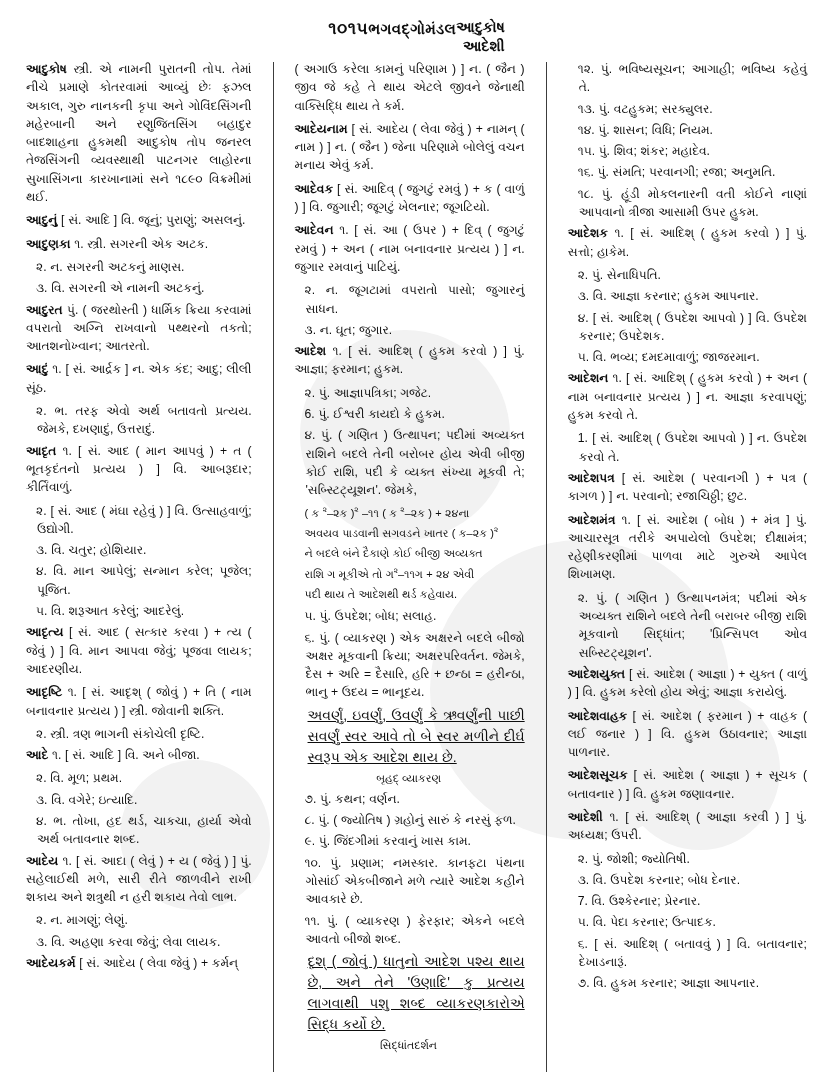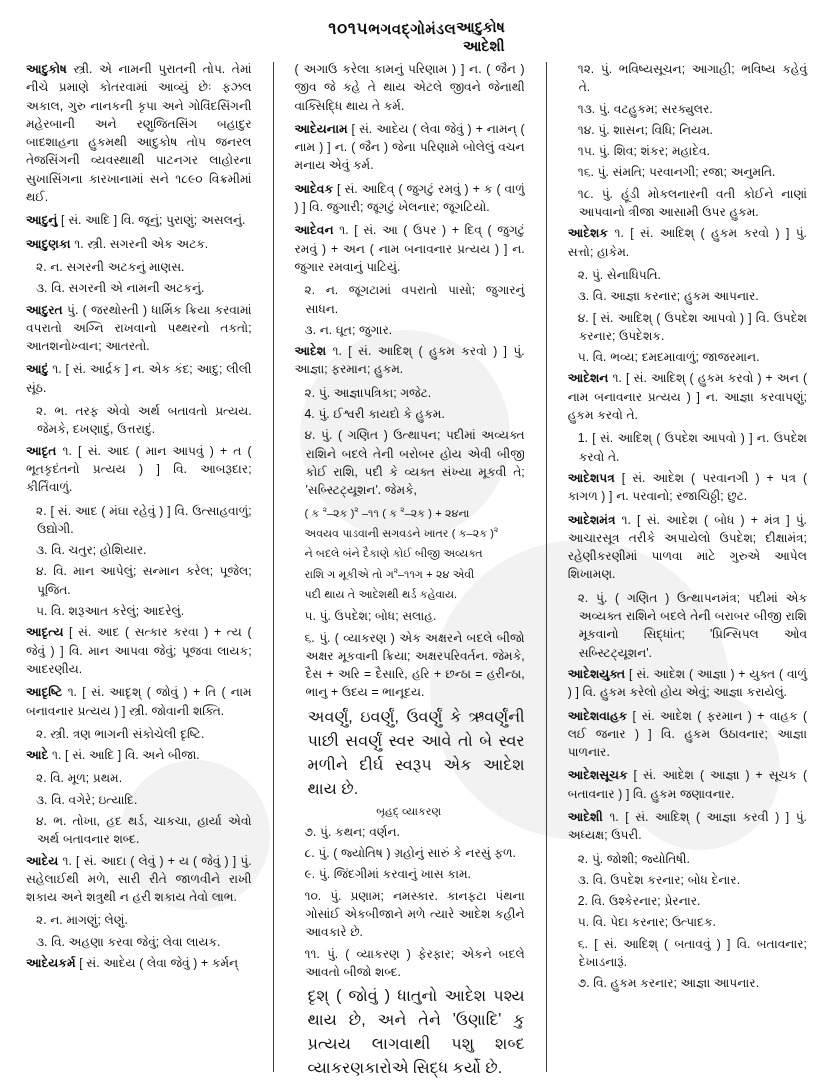--- a/index.html
+++ b/index.html
@@ -65,25 +65,26 @@
     word-spacing:.3px;
   }
   .ent.sub{
     padding-left:11px;
     text-indent:-1px;
     margin-bottom:3px;
   }
   .ent.cont{margin-bottom:5px;}
   .hw{font-weight:bold;}
   .quote{
-    font-size:16px;
+    font-size:14px;
     line-height:1.5;
     padding-left:13px;
     margin:2px 0 4px 0;
     text-align:justify;
+    text-decoration:underline;
   }
   .cite{
     text-align:center;
     font-size:11px;
     margin:1px 0 5px 0;
     padding-right:2px;
   }
   .math{
     font-size:11px;line-height:1.85;
   }
@@ -138,21 +139,21 @@
     <div class="rule"></div>
     <div class="col c2">
         <p class="ent cont">( અગાઉ કરેલા કામનું પરિણામ ) ] ન. ( જૈન ) જીવ જે કહે તે થાય એટલે જીવને જેનાથી વાક્સિદ્ધિ થાય તે કર્મ.</p>
         <p class="ent main"><span class="hw">આદેયનામ</span> [ સં. આદેય ( લેવા જેવું ) + નામન્ ( નામ ) ] ન. ( જૈન ) જેના પરિણામે બોલેલું વચન મનાય એવું કર્મ.</p>
         <p class="ent main"><span class="hw">આદેવક</span> [ સં. આદિવ્ ( જુગટું રમવું ) + ક ( વાળું ) ] વિ. જુગારી; જૂગટું ખેલનાર; જૂગટિયો.</p>
         <p class="ent main"><span class="hw">આદેવન</span> ૧. [ સં. આ ( ઉપર ) + દિવ્ ( જુગટું રમવું ) + અન ( નામ બનાવનાર પ્રત્યય ) ] ન. જુગાર રમવાનું પાટિયું.</p>
         <p class="ent sub">૨. ન. જૂગટામાં વપરાતો પાસો; જુગારનું સાધન.</p>
         <p class="ent sub">૩. ન. ઘૂત; જુગાર.</p>
         <p class="ent main"><span class="hw">આદેશ</span> ૧. [ સં. આદિશ્ ( હુકમ કરવો ) ] પું. આજ્ઞા; ફરમાન; હુકમ.</p>
         <p class="ent sub">૨. પું. આજ્ઞાપત્રિકા; ગજેટ.</p>
-        <p class="ent sub">4. પું. ઈશ્વરી કાયદો કે હુકમ.</p>
+        <p class="ent sub">6. પું. ઈશ્વરી કાયદો કે હુકમ.</p>
         <p class="ent sub">૪. પું. ( ગણિત ) ઉત્થાપન; પદીમાં અવ્યક્ત રાશિને બદલે તેની બરોબર હોય એવી બીજી કોઈ રાશિ, પદી કે વ્યક્ત સંખ્યા મૂકવી તે; 'સબ્સ્ટિટ્યૂશન'. જેમકે,</p>
         <div class="ent sub math">
           <div>( ક <sup>૨</sup>–૨ક )<sup>૨</sup> –૧૧ ( ક <sup>૨</sup>–૨ક ) + ૨૪ના</div>
           <div>અવયવ પાડવાની સગવડને ખાતર ( ક–૨ક )<sup>૨</sup></div>
           <div>ને બદલે બંને દૈકાણે કોઈ બીજી અવ્યક્ત</div>
           <div>રાશિ ગ મૂકીએ તો ગ<sup>૨</sup>–૧૧ગ + ૨૪ એવી</div>
           <div>પદી થાય તે આદેશથી થર્ડ કહેવાય.</div>
         </div>
         <p class="ent sub">૫. પું. ઉપદેશ; બોધ; સલાહ.</p>
         <p class="ent sub">૬. પું. ( વ્યાકરણ ) એક અક્ષરને બદલે બીજો અક્ષર મૂકવાની ક્રિયા; અક્ષરપરિવર્તન. જેમકે, દૈસ + અરિ = દૈસારિ, હરિ + છન્ઠા = હરીન્ઠા, ભાનુ + ઉદય = ભાનૂદય.</p>
@@ -183,20 +184,20 @@
         <p class="ent sub">1. [ સં. આદિશ્ ( ઉપદેશ આપવો ) ] ન. ઉપદેશ કરવો તે.</p>
         <p class="ent main"><span class="hw">આદેશપત્ર</span> [ સં. આદેશ ( પરવાનગી ) + પત્ર ( કાગળ ) ] ન. પરવાનો; રજાચિઠ્ઠી; છુટ.</p>
         <p class="ent main"><span class="hw">આદેશમંત્ર</span> ૧. [ સં. આદેશ ( બોધ ) + મંત્ર ] પું. આચારસૂત્ર તરીકે અપાયેલો ઉપદેશ; દીક્ષામંત્ર; રહેણીકરણીમાં પાળવા માટે ગુરુએ આપેલ શિખામણ.</p>
         <p class="ent sub">૨. પું. ( ગણિત ) ઉત્થાપનમંત્ર; પદીમાં એક અવ્યક્ત રાશિને બદલે તેની બરાબર બીજી રાશિ મૂકવાનો સિદ્ધાંત; 'પ્રિન્સિપલ ઓવ સબ્સ્ટિટ્યૂશન'.</p>
         <p class="ent main"><span class="hw">આદેશયુક્ત</span> [ સં. આદેશ ( આજ્ઞા ) + યુક્ત ( વાળું ) ] વિ. હુકમ કરેલો હોય એવું; આજ્ઞા કરાયેલું.</p>
         <p class="ent main"><span class="hw">આદેશવાહક</span> [ સં. આદેશ ( ફરમાન ) + વાહક ( લઈ જનાર ) ] વિ. હુકમ ઉઠાવનાર; આજ્ઞા પાળનાર.</p>
         <p class="ent main"><span class="hw">આદેશસૂચક</span> [ સં. આદેશ ( આજ્ઞા ) + સૂચક ( બતાવનાર ) ] વિ. હુકમ જણાવનાર.</p>
         <p class="ent main"><span class="hw">આદેશી</span> ૧. [ સં. આદિશ્ ( આજ્ઞા કરવી ) ] પું. અધ્યક્ષ; ઉપરી.</p>
         <p class="ent sub">૨. પું. જોશી; જ્યોતિષી.</p>
         <p class="ent sub">૩. વિ. ઉપદેશ કરનાર; બોધ દેનાર.</p>
-        <p class="ent sub">2. વિ. ઉશ્કેરનાર; પ્રેરનાર.</p>
+        <p class="ent sub">7. વિ. ઉશ્કેરનાર; પ્રેરનાર.</p>
         <p class="ent sub">૫. વિ. પેદા કરનાર; ઉત્પાદક.</p>
         <p class="ent sub">૬. [ સં. આદિશ્ ( બતાવવું ) ] વિ. બતાવનાર; દેખાડનારૂં.</p>
         <p class="ent sub">૭. વિ. હુકમ કરનાર; આજ્ઞા આપનાર.</p>
       </div>
   </div>
 
 </div>
 
 </body></html>

